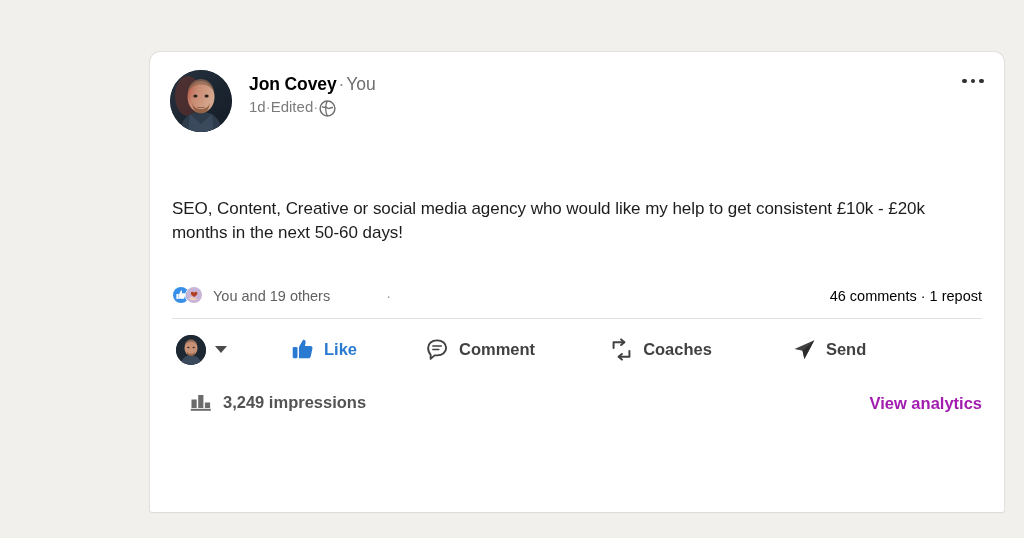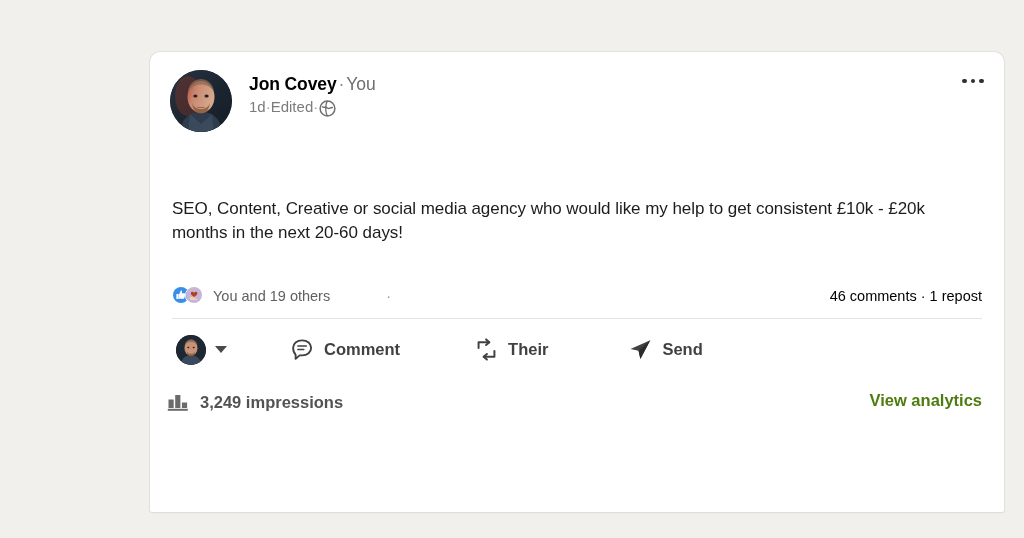--- a/index.html
+++ b/index.html
@@ -231,39 +231,39 @@
   .action-send { margin-left: 62px; }
   .action-icon {
     display: inline-flex;
     align-items: center;
     justify-content: center;
   }
 
   
   .analytics-row {
     display: flex;
-    align-items: flex-start;
-    padding: 22px 22px 0 17px;
+    align-items: flex-end;
+    padding: 22px 22px 0 40px;
   }
   .impressions {
     display: flex;
     align-items: center;
     gap: 11px;
     cursor: pointer;
   }
   .impressions-text {
     font-size: 16.5px;
     font-weight: bold;
     color: #535353;
   }
   .view-analytics {
     margin-left: auto;
     font-size: 16.5px;
     font-weight: bold;
-    color: #4d7c0f;
+    color: #a21caf;
     cursor: pointer;
     text-decoration: none;
   }
 </style>
 </head>
 <body>
 
 <div class="post-card">
 
   <div class="post-header">
@@ -321,21 +321,21 @@
 
     <div class="more-menu">
       <span class="dot"></span>
       <span class="dot"></span>
       <span class="dot"></span>
     </div>
   </div>
 
   <div class="post-body">
     <div class="post-gap-lg"></div>
-    <p class="post-para">SEO, Content, Creative or social media agency who would like my help to get consistent £10k - £20k months in the next 20-60 days!</p>
+    <p class="post-para">SEO, Content, Creative or social media agency who would like my help to get consistent £10k - £20k months in the next 50-60 days!</p>
     <div class="post-gap-sm"></div>
   </div>
 
   <div class="social-row">
     <div class="reactions">
       <span class="reaction-icons">
         <span class="reaction-icon">
           <svg width="16" height="16" viewBox="0 0 16 16">
             <circle cx="8" cy="8" r="8" fill="#378fe9"></circle>
             <path d="M6.1 7.2 L7.9 3.6 C8.6 3.4 9.2 3.9 9.05 4.7 L8.7 6.3 L11.3 6.3 C12 6.3 12.4 6.9 12.2 7.5 L11.4 11 C11.25 11.55 10.85 11.85 10.3 11.85 L6.1 11.85 Z" fill="#ffffff"></path>
@@ -370,20 +370,29 @@
             <path d="M17.8 22 C19 12.5 26 9 31 9 C36 9 43 12.5 44.2 22 C41 16.5 36 14.5 31 14.5 C26 14.5 21 16.5 17.8 22 Z" fill="#8d6a54" opacity="0.7"></path>
             <ellipse cx="25.4" cy="26" rx="2.2" ry="1.6" fill="#2a1f1a"></ellipse>
             <ellipse cx="36.6" cy="26" rx="2.2" ry="1.6" fill="#2a1f1a"></ellipse>
             <path d="M22 33 C25 41 37 41 40 33 C39 40 36 43.5 31 43.5 C26 43.5 23 40 22 33 Z" fill="#8b5a3c" opacity="0.85"></path>
           </g>
         </svg>
       </span>
       <span class="caret-down"></span>
     </div>
 
+    <button class="action-btn action-like is-active">
+      <span class="action-icon">
+        <svg width="25" height="25" viewBox="0 0 24 24">
+          <path d="M8.6 9.6 L12.6 2.6 C14.1 2.4 15.3 3.6 15.0 5.2 L14.3 8.7 L19.6 8.7 C21.0 8.7 21.9 10.0 21.5 11.3 L19.9 18.6 C19.6 19.7 18.7 20.4 17.6 20.4 L8.6 20.4 Z" fill="#2b7ad1"></path>
+          <rect x="2.6" y="9.5" width="4.6" height="10.9" rx="1.1" fill="#2b7ad1"></rect>
+        </svg>
+      </span>
+      <span>Like</span>
+    </button>
 
     <button class="action-btn action-comment">
       <span class="action-icon">
         <svg width="25" height="25" viewBox="0 0 24 24">
           <path d="M3 10.4 C3 6.2 6.5 3.2 11.6 3.2 C16.7 3.2 20.3 6.2 20.3 10.4 C20.3 14.6 16.7 17.6 11.6 17.6 L9.2 17.6 L5.4 21.0 L5.4 17.0 C3.9 15.6 3 13.2 3 10.4 Z" fill="none" stroke="#414141" stroke-width="1.8" stroke-linejoin="round"></path>
           <line x1="7.6" y1="8.6" x2="15.6" y2="8.6" stroke="#414141" stroke-width="1.6" stroke-linecap="round"></line>
           <line x1="7.6" y1="12.0" x2="13.2" y2="12.0" stroke="#414141" stroke-width="1.6" stroke-linecap="round"></line>
         </svg>
       </span>
       <span>Comment</span>
@@ -391,21 +400,21 @@
 
     <button class="action-btn action-repost">
       <span class="action-icon">
         <svg width="25" height="25" viewBox="0 0 24 24">
           <path d="M4.4 10.6 L4.4 5.0 L14.4 5.0" fill="none" stroke="#414141" stroke-width="1.9" stroke-linecap="round" stroke-linejoin="round"></path>
           <path d="M11.6 2.3 L14.8 5.0 L11.6 7.7" fill="none" stroke="#414141" stroke-width="1.9" stroke-linecap="round" stroke-linejoin="round"></path>
           <path d="M19.6 13.4 L19.6 19.0 L9.6 19.0" fill="none" stroke="#414141" stroke-width="1.9" stroke-linecap="round" stroke-linejoin="round"></path>
           <path d="M12.4 16.3 L9.2 19.0 L12.4 21.7" fill="none" stroke="#414141" stroke-width="1.9" stroke-linecap="round" stroke-linejoin="round"></path>
         </svg>
       </span>
-      <span>Their</span>
+      <span>Coaches</span>
     </button>
 
     <button class="action-btn action-send">
       <span class="action-icon">
         <svg width="25" height="25" viewBox="0 0 24 24">
           <path d="M21.4 3.0 L2.4 11.4 L10.1 13.3 L11.9 21.0 Z" fill="#414141"></path>
           <path d="M21.4 3.0 L10.1 13.3 L11.9 21.0 Z" fill="#2c2c2c"></path>
         </svg>
       </span>
       <span>Send</span>

